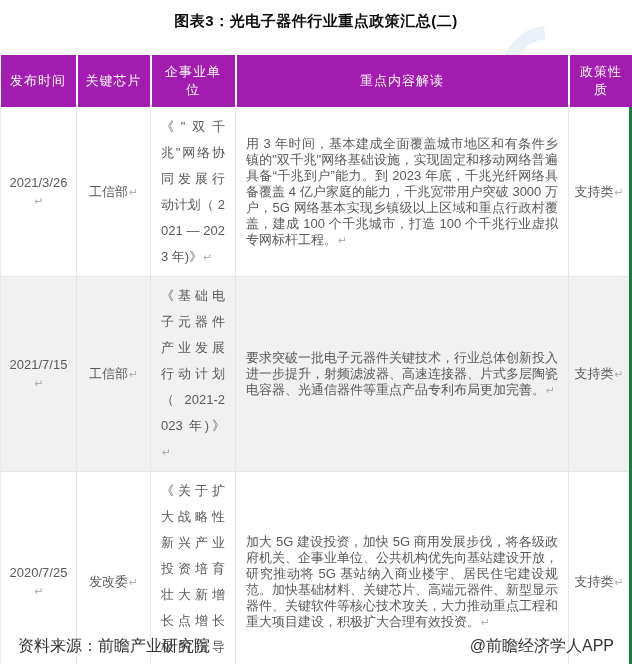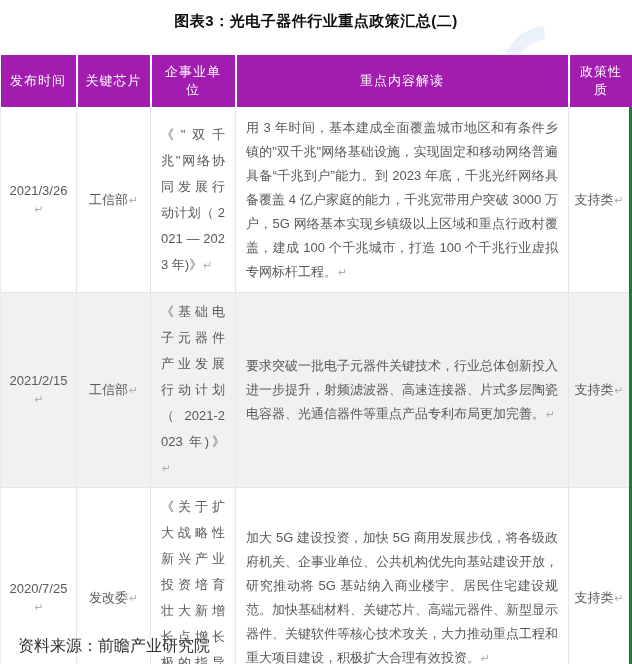--- a/index.html
+++ b/index.html
@@ -32,21 +32,21 @@
   tbody td:first-child{border-left:1px solid #ebebeb;}
   tbody td:last-child{border-right:7px solid #15803d;}
   tbody tr:nth-child(even) td{background:#f1f1f1;}
   tbody tr:nth-child(1){height:131px;}
   tbody tr:nth-child(2){height:122px;}
   tbody tr:nth-child(3){height:136px;}
   tbody tr:nth-child(4){height:139px;}
   td.c-date{text-align:center;padding:4px 4px;line-height:18px;margin-top:38px;}
   td.c-dept{text-align:center;padding:4px 5px;line-height:17px;}
   td.c-policy{text-align:justify;text-justify:inter-character;padding:6px 10px;line-height:26px;}
-  td.c-content{text-align:justify;text-justify:inter-character;padding:8px 10px;line-height:24px;}
+  td.c-content{text-align:justify;text-justify:inter-character;padding:8px 10px;line-height:16px;}
   td.c-nature{text-align:center;padding:4px 4px;line-height:18px;}
   .pmark{color:#a9b2ba;font-size:11px;margin-left:1px;}
   .footer{
     position:absolute;left:0;right:0;top:636px;z-index:3;
     display:flex;justify-content:space-between;align-items:center;
     padding:0 18px;font-size:16px;color:#333333;
   }
   
   .wm-text{
     position:absolute;z-index:1;pointer-events:none;white-space:nowrap;
@@ -91,31 +91,32 @@
   </thead>
   <tbody>
       <tr>
         <td class="c-date"><span>2021/3/26</span><span class="pmark">↵</span></td>
         <td class="c-dept"><span>工信部</span><span class="pmark">↵</span></td>
         <td class="c-policy"><span>《"双千兆"网络协同发展行动计划（ 2021 — 2023 年)》</span><span class="pmark">↵</span></td>
         <td class="c-content"><span>用 3 年时间，基本建成全面覆盖城市地区和有条件乡镇的"双千兆"网络基础设施，实现固定和移动网络普遍具备“千兆到户”能力。到 2023 年底，千兆光纤网络具备覆盖 4 亿户家庭的能力，千兆宽带用户突破 3000 万户，5G 网络基本实现乡镇级以上区域和重点行政村覆盖，建成 100 个千兆城市，打造 100 个千兆行业虚拟专网标杆工程。</span><span class="pmark">↵</span></td>
         <td class="c-nature"><span>支持类</span><span class="pmark">↵</span></td>
       </tr>
       <tr>
-        <td class="c-date"><span>2021/2/15</span><span class="pmark">↵</span></td>
+        <td class="c-date"><span>2021/7/15</span><span class="pmark">↵</span></td>
         <td class="c-dept"><span>工信部</span><span class="pmark">↵</span></td>
         <td class="c-policy"><span>《基础电子元器件产业发展行动计划（ 2021-2023 年)》</span><span class="pmark">↵</span></td>
         <td class="c-content"><span>要求突破一批电子元器件关键技术，行业总体创新投入进一步提升，射频滤波器、高速连接器、片式多层陶瓷电容器、光通信器件等重点产品专利布局更加完善。</span><span class="pmark">↵</span></td>
         <td class="c-nature"><span>支持类</span><span class="pmark">↵</span></td>
       </tr>
       <tr>
         <td class="c-date"><span>2020/7/25</span><span class="pmark">↵</span></td>
         <td class="c-dept"><span>发改委</span><span class="pmark">↵</span></td>
         <td class="c-policy"><span>《关于扩大战略性新兴产业投资培育壮大新增长点增长极的指导意见》</span><span class="pmark">↵</span></td>
         <td class="c-content"><span>加大 5G 建设投资，加快 5G 商用发展步伐，将各级政府机关、企事业单位、公共机构优先向基站建设开放，研究推动将 5G 基站纳入商业楼宇、居民住宅建设规范。加快基础材料、关键芯片、高端元器件、新型显示器件、关键软件等核心技术攻关，大力推动重点工程和重大项目建设，积极扩大合理有效投资。</span><span class="pmark">↵</span></td>
         <td class="c-nature"><span>支持类</span><span class="pmark">↵</span></td>
       </tr>
     </tbody>
 </table>
 
 <div class="footer">
   <span>资料来源：前瞻产业研究院</span>
+  <span>@前瞻经济学人APP</span>
 </div>
 
 </body></html>

